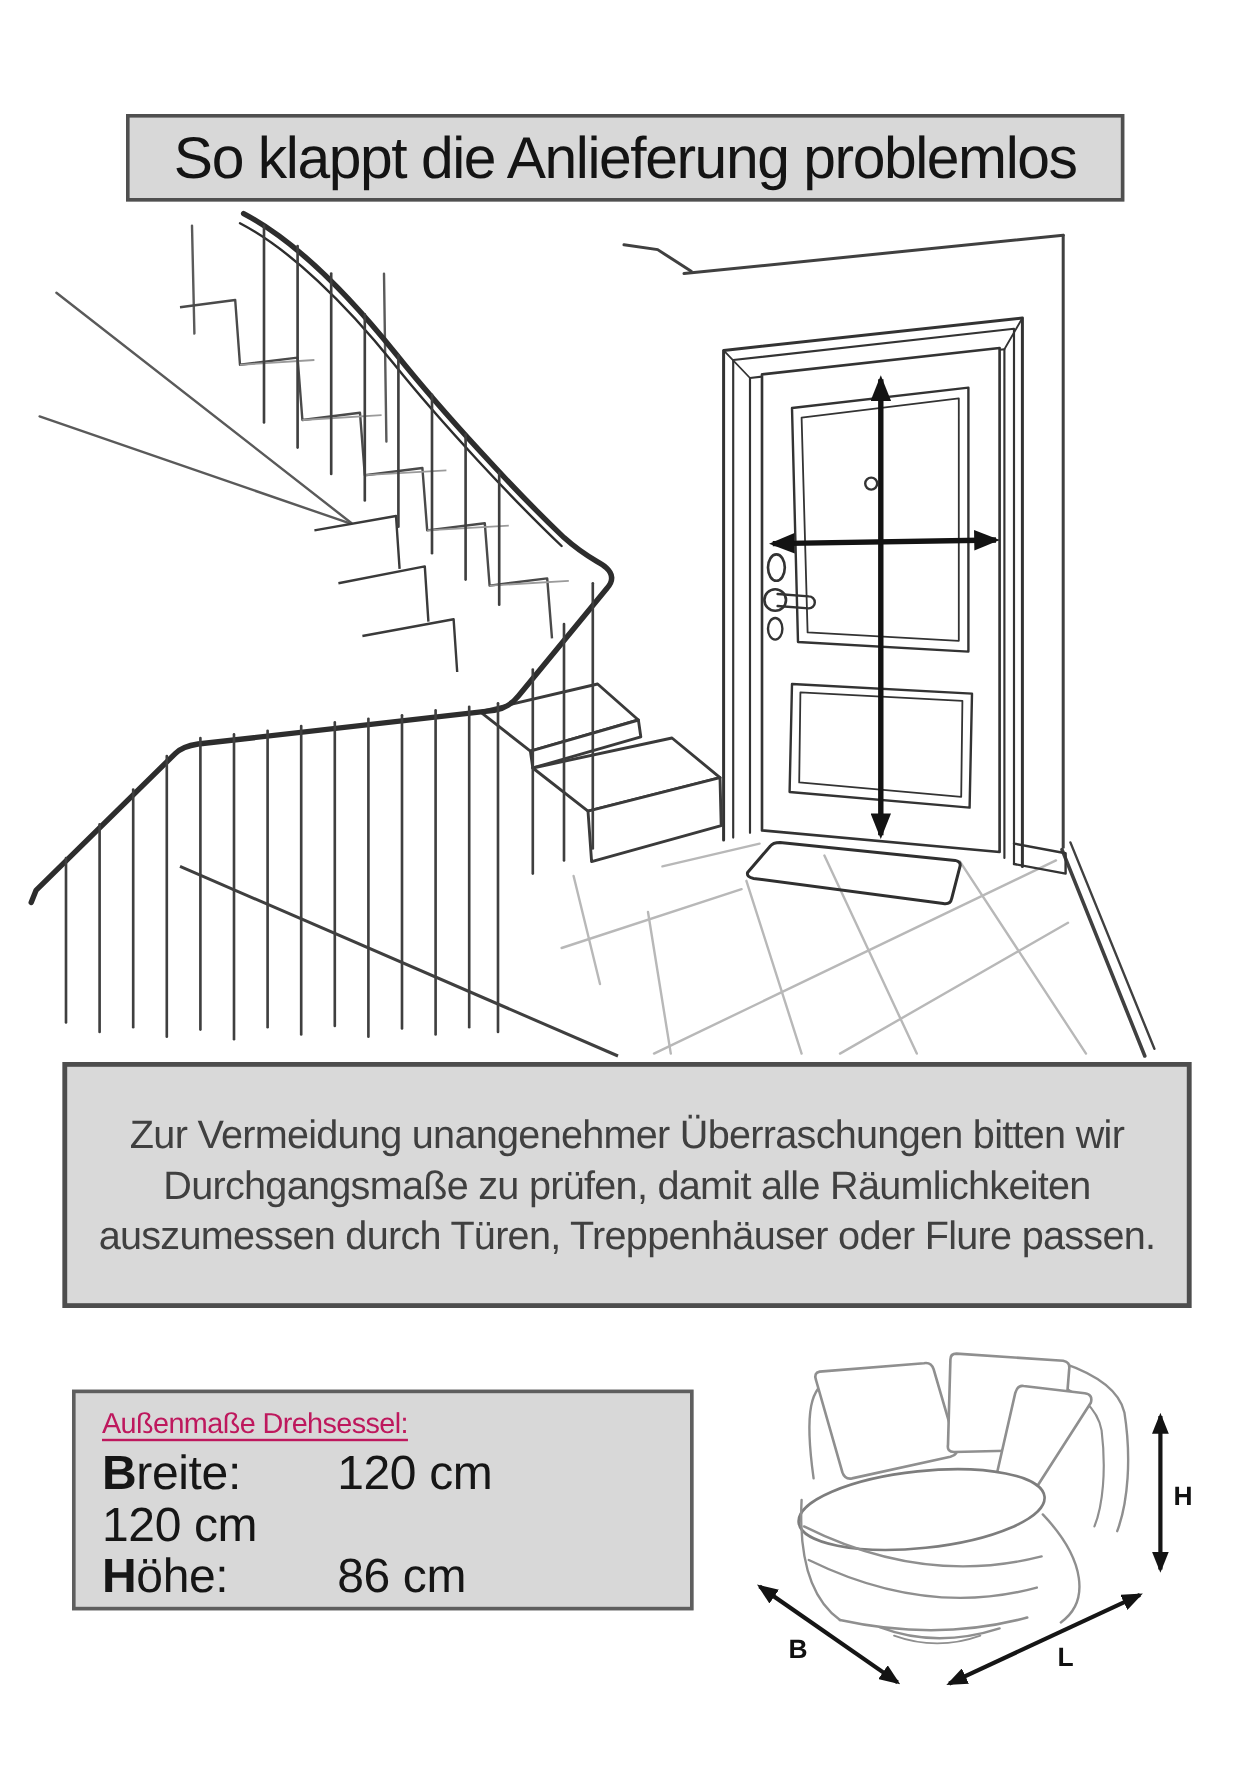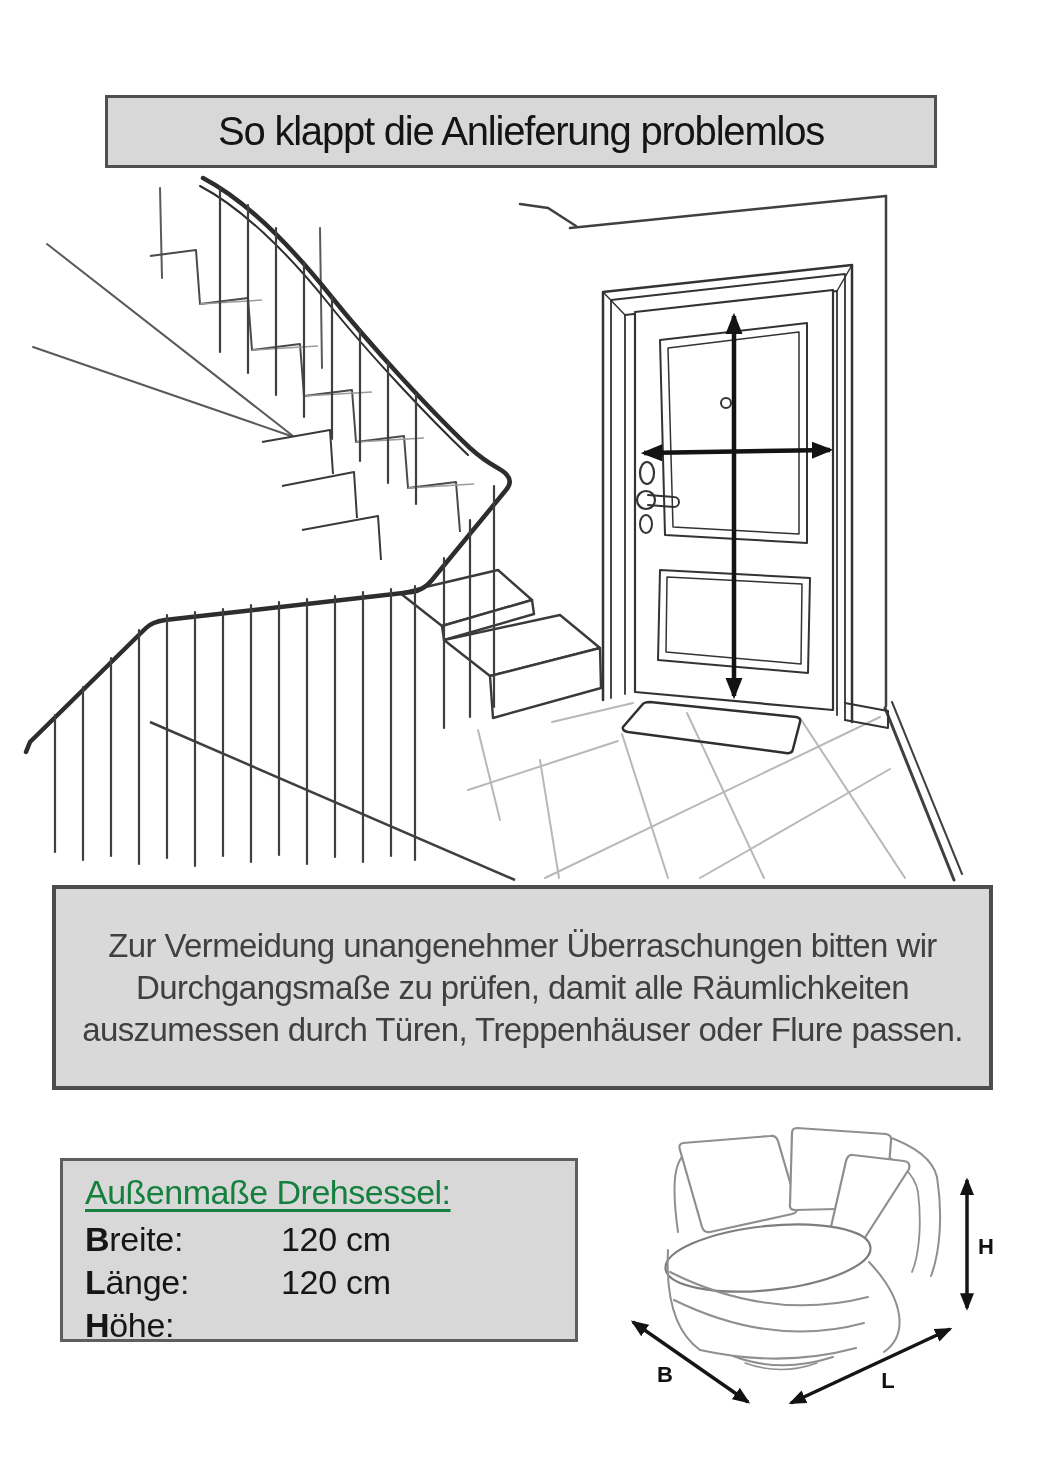--- a/index.html
+++ b/index.html
@@ -5,37 +5,37 @@
   html,body{margin:0;padding:0;background:#fff;}
   .page{
     position:relative;width:1040px;height:1477px;background:#ffffff;overflow:hidden;
     font-family:"Liberation Sans","DejaVu Sans",sans-serif;color:#1a1a1a;
   }
   .title-box{
     position:absolute;left:105px;top:95px;width:832px;height:73px;
     background:#d8d8d8;border:3px solid #4f4f4f;box-sizing:border-box;
     display:flex;align-items:center;justify-content:center;
   }
-  .title-box span{font-size:40px;letter-spacing:-1.2px;color:#141414;white-space:nowrap;}
+  .title-box span{font-size:49px;letter-spacing:-1.2px;color:#141414;white-space:nowrap;}
   .scene,.chair-svg{position:absolute;}
   .scene{left:0;top:172px;width:1040px;height:712px;}
   .chair-svg{left:600px;top:1095px;width:440px;height:382px;}
   .notice-box{
     position:absolute;left:52px;top:885px;width:941px;height:205px;
     background:#d9d9d9;border:4px solid #4d4d4d;box-sizing:border-box;
     display:flex;flex-direction:column;align-items:center;justify-content:center;
   }
   .notice-line{font-size:33px;line-height:42px;letter-spacing:-0.6px;color:#404040;white-space:nowrap;text-align:center;}
   .dims-box{
     position:absolute;left:60px;top:1158px;width:518px;height:184px;
     background:#d8d8d8;border:3px solid #5e5e5e;box-sizing:border-box;
     padding:12px 0 0 22px;
   }
-  .dims-heading{font-size:34px;letter-spacing:-0.5px;text-decoration:underline;text-underline-offset:5px;color:#15803d;margin-bottom:6px;white-space:nowrap;}
-  .dims-row{display:grid;grid-template-columns:196px auto;font-size:34px;line-height:43px;letter-spacing:-0.3px;color:#161616;}
+  .dims-heading{font-size:24px;letter-spacing:-0.5px;text-decoration:underline;text-underline-offset:5px;color:#be185d;margin-bottom:6px;white-space:nowrap;}
+  .dims-row{display:grid;grid-template-columns:196px auto;font-size:40px;line-height:43px;letter-spacing:-0.3px;color:#161616;}
   .dims-row b{font-weight:bold;}
   svg .sketch{stroke:#8f8f8f;fill:none;stroke-width:2;stroke-linecap:round;stroke-linejoin:round;}
   svg text{font-family:"Liberation Sans","DejaVu Sans",sans-serif;}
 </style>
 </head>
 <body>
 
 <div class="page">
 
   <div class="title-box">
@@ -175,25 +175,25 @@
     <span class="notice-line">auszumessen durch Türen, Treppenhäuser oder Flure passen.</span>
   </div>
 
   <div class="dims-box">
     <div class="dims-heading">Außenmaße Drehsessel:</div>
     <div class="dims-row">
       <span><b>B</b><span>reite:</span></span>
       <span>120 cm</span>
     </div>
     <div class="dims-row">
-      <span><b>L</b><span>änge:</span></span>
       <span>120 cm</span>
     </div>
     <div class="dims-row">
       <span><b>H</b><span>öhe:</span></span>
+      <span>86 cm</span>
     </div>
   </div>
 
   <svg class="chair-svg" viewBox="0 0 440 382">
     <defs>
       <marker id="ah2" viewBox="0 0 10 8" refX="8.5" refY="4" markerWidth="5" markerHeight="4" orient="auto-start-reverse">
         <path d="M0,0 L10,4 L0,8 Z" fill="#131313"></path>
       </marker>
     </defs>
     <g transform="translate(-600,-1095)">

